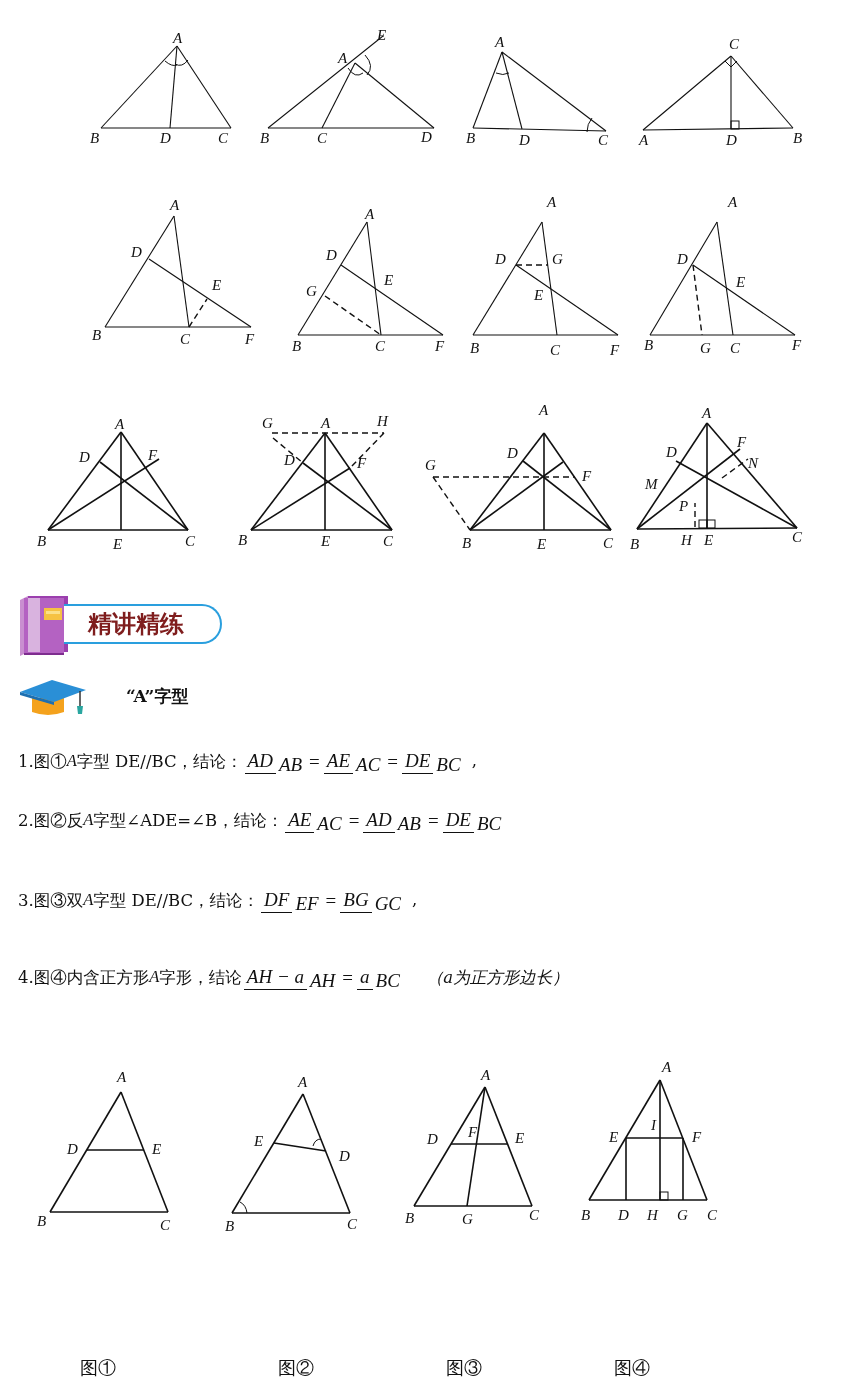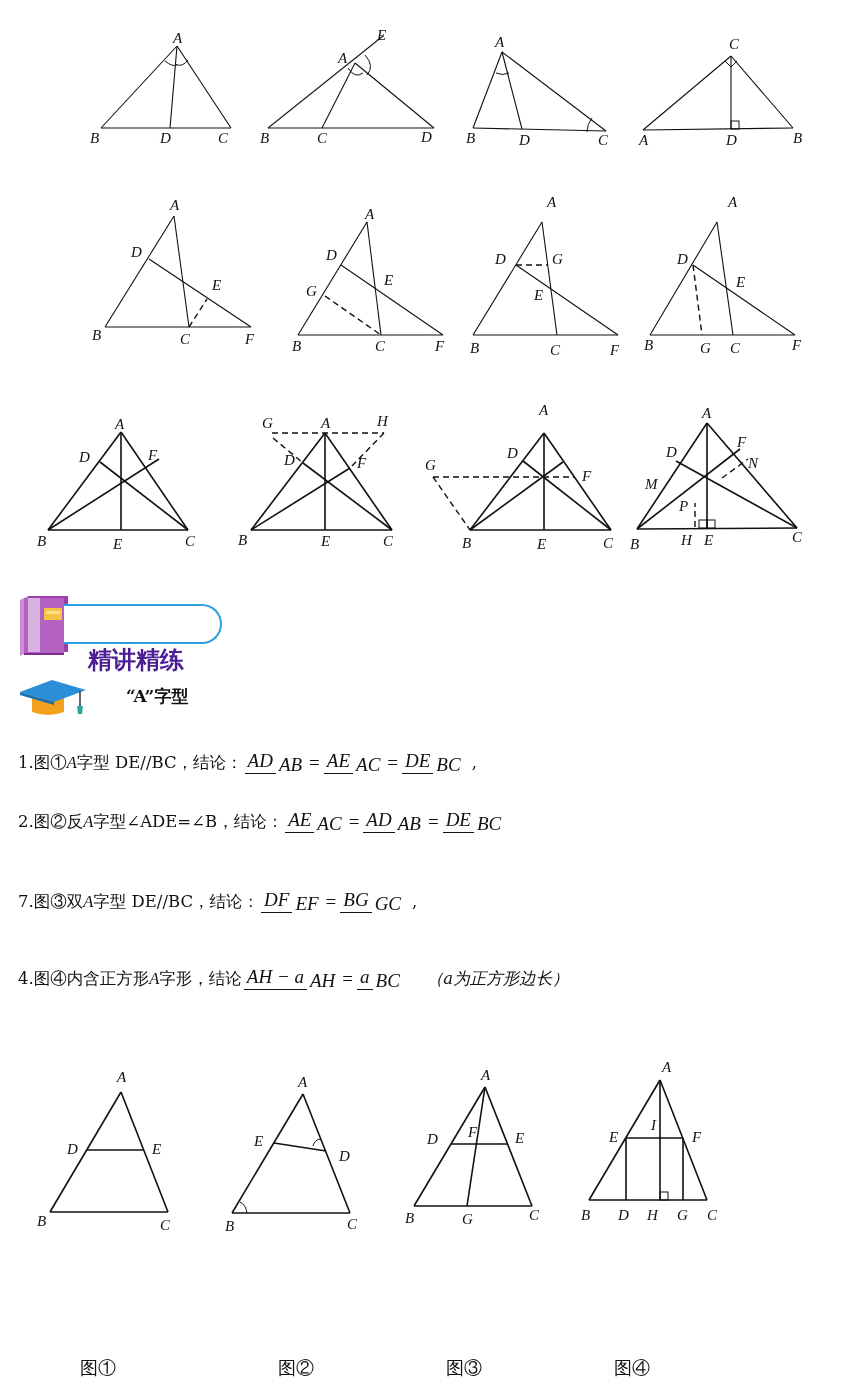--- a/index.html
+++ b/index.html
@@ -1,26 +1,26 @@
 <!DOCTYPE html>
 <html><head>
 <meta charset="utf-8">
 <style>
   html,body{margin:0;padding:0;background:#fff;}
   body{width:843px;height:1382px;position:relative;overflow:hidden;font-family:"DejaVu Serif","Liberation Serif",serif;color:#111;}
   #figs{position:absolute;left:0;top:0;width:843px;height:1382px;}
   #figs text{font-family:"Liberation Serif","DejaVu Serif",serif;font-style:italic;font-size:15px;fill:#111;}
   .banner{position:absolute;left:18px;top:594px;width:210px;height:64px;}
   .banner-pill{position:absolute;left:46px;top:10px;width:156px;height:36px;border:2.5px solid #2a9fde;border-left:none;border-radius:0 20px 20px 0;background:#fff;}
-  .banner-text{position:absolute;left:70px;top:14px;font-family:"DejaVu Sans","Liberation Sans",sans-serif;font-weight:bold;font-size:24px;color:#4c1d95;letter-spacing:0px;margin-top:36px;}
+  .banner-text{position:absolute;left:70px;top:14px;font-family:"DejaVu Sans","Liberation Sans",sans-serif;font-weight:bold;font-size:24px;color:#7f1d1d;letter-spacing:0px;}
   .book{position:absolute;left:0;top:0;width:60px;height:64px;}
   .sub-head{position:absolute;left:18px;top:676px;height:40px;display:flex;align-items:center;gap:20px;}
   .sub-head .cap{width:70px;height:40px;}
   .sub-head .label{margin-left:18px;font-family:"DejaVu Serif",serif;font-weight:bold;font-size:17px;}
-  .line{position:absolute;left:18px;font-size:16.5px;display:flex;align-items:center;white-space:nowrap;}
+  .line{position:absolute;left:18px;font-size:16.5px;display:flex;align-items:flex-start;white-space:nowrap;}
   .line .t{font-family:"DejaVu Serif","Liberation Serif",serif;}
   .line i{font-family:"Liberation Serif",serif;font-style:italic;}
   .frac{display:inline-flex;flex-direction:row;align-items:center;font-family:"Liberation Serif",serif;font-style:italic;font-size:19px;margin:0 2px;line-height:1;}
   .frac .num{padding:0 3px 3px;border-bottom:1.3px solid #111;}
   .frac .den{padding:3px 3px 0;}
   .eq{font-family:"Liberation Serif",serif;font-size:19px;margin:0 2px;}
   .caption{position:absolute;top:1356px;font-family:Liberation Sans, sans-serif;font-size:18px;}
 </style>
 </head>
 <body>
@@ -321,21 +321,21 @@
         <span class="den">AB</span>
       </span>
       <span class="eq">=</span>
       <span class="frac">
         <span class="num">DE</span>
         <span class="den">BC</span>
       </span>
       <span class="t" style="margin-left: 6px;"></span>
     </div>
     <div class="line" style="top: 890px;">
-      <span class="t">7.图③双</span>
+      <span class="t">3.图③双</span>
       <i>A</i>
       <span class="t"> 字型 DE//BC，结论：</span>
       <span class="frac">
         <span class="num">DF</span>
         <span class="den">EF</span>
       </span>
       <span class="eq">=</span>
       <span class="frac">
         <span class="num">BG</span>
         <span class="den">GC</span>

